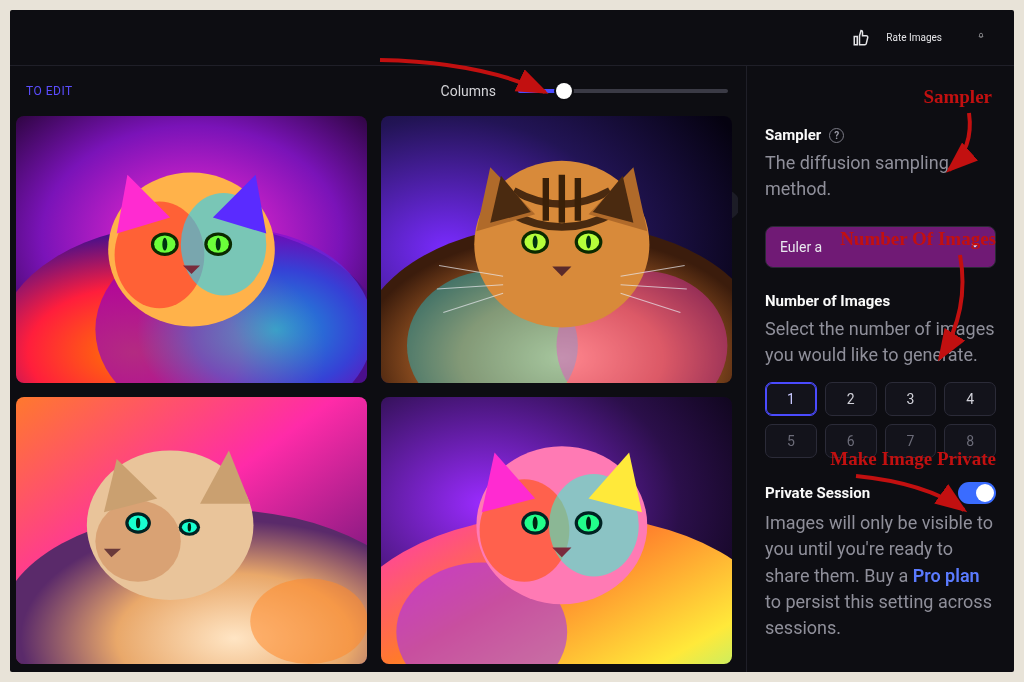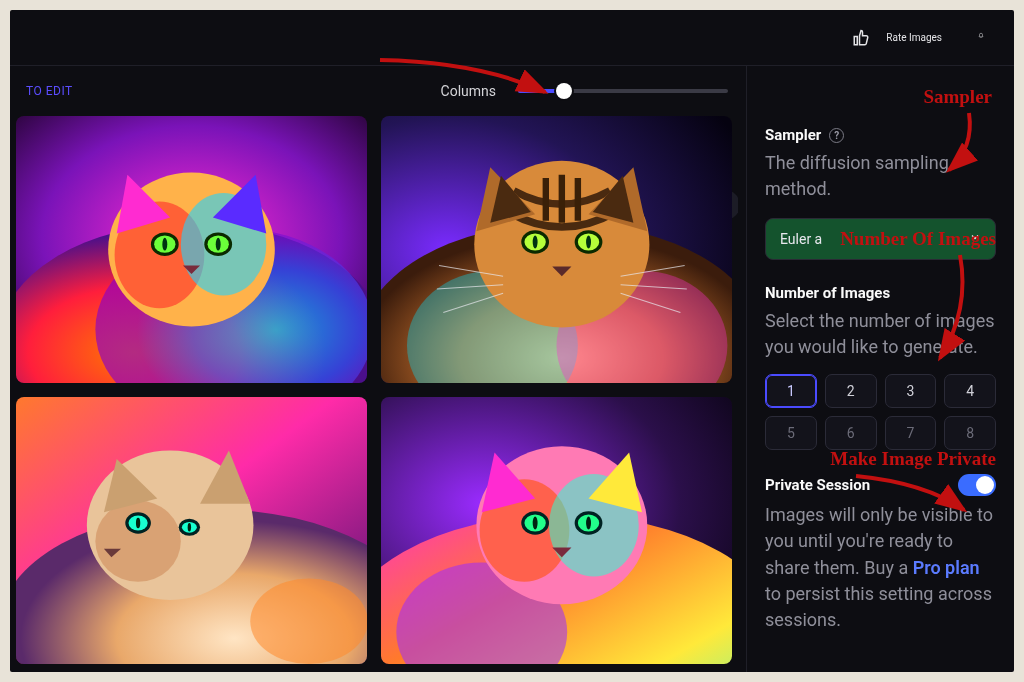--- a/index.html
+++ b/index.html
@@ -52,21 +52,21 @@
     width: 268px; border-left: 1px solid #1f1f28; padding: 60px 18px 18px 18px;
     display: flex; flex-direction: column; gap: 24px; overflow: hidden;
   }
   .sec-title { display: flex; align-items: center; gap: 8px; font-size: 15px; font-weight: 700; color: #fafafa; }
   .sec-desc { color: #8f8f9a; font-size: 18px; line-height: 1.45; margin-top: 6px; }
   .q-icon {
     width: 15px; height: 15px; border: 1.2px solid #7a7a85; border-radius: 50%;
     display: inline-flex; align-items: center; justify-content: center; font-size: 10px; color: #9a9aa5;
   }
   .select {
-    margin-top: 16px; background: #14532d; border: 1px solid #2a2a35; border-radius: 8px;
+    margin-top: 24px; background: #701a75; border: 1px solid #2a2a35; border-radius: 8px;
     padding: 12px 14px; display: flex; justify-content: space-between;
     cursor: pointer; font-size: 14px; color: #e8e8ee;
   }
   .chev { width: 12px; height: 12px; }
 
   .num-grid { margin-top: 14px; display: grid; grid-template-columns: repeat(4, 1fr); gap: 8px; }
   .num-btn {
     height: 34px; background: #13131b; border: 1px solid #2b2b38; border-radius: 7px;
     display: flex; align-items: center; justify-content: center; font-size: 14px; color: #d0d0d8; cursor: pointer;
   }

